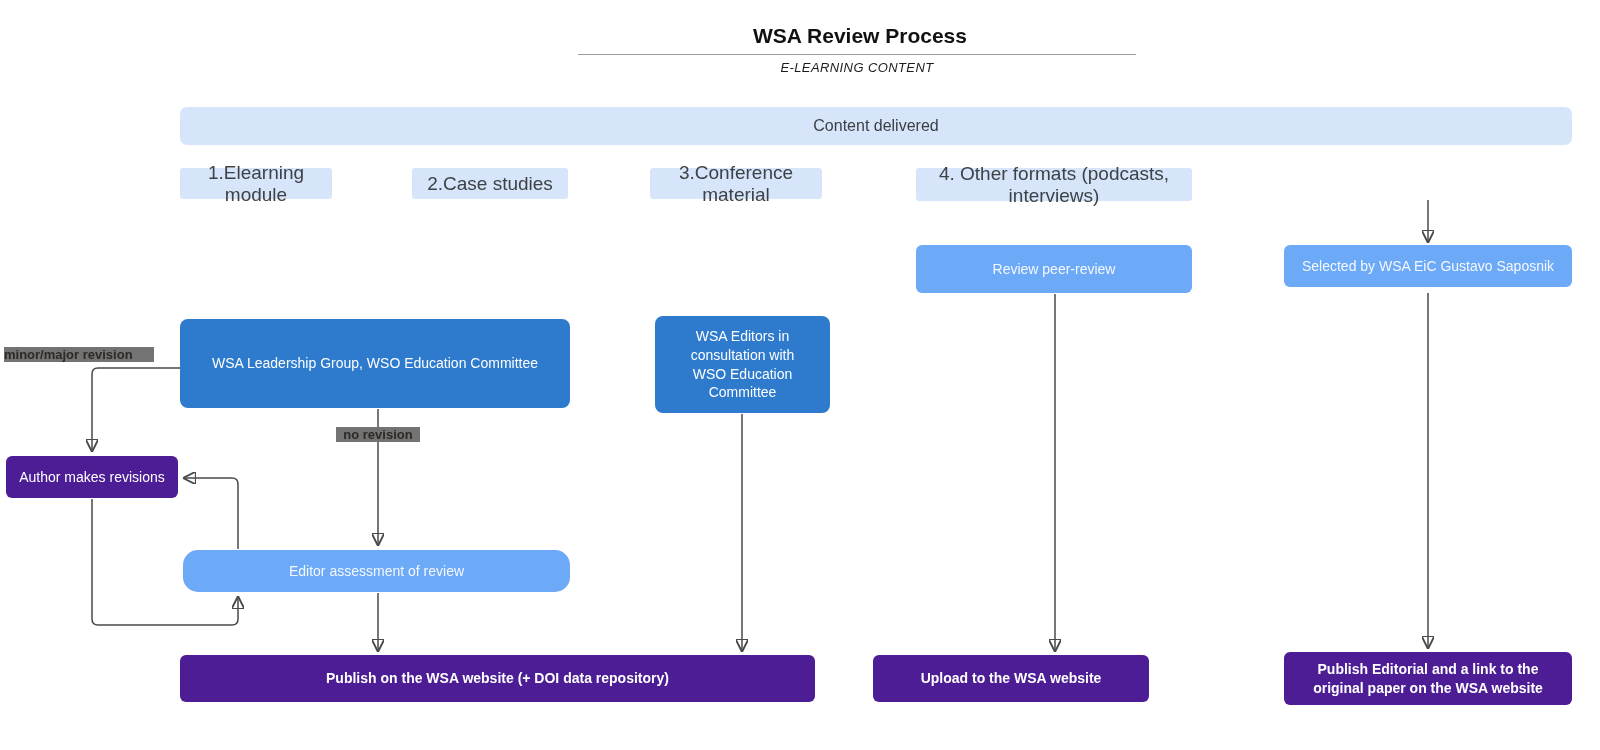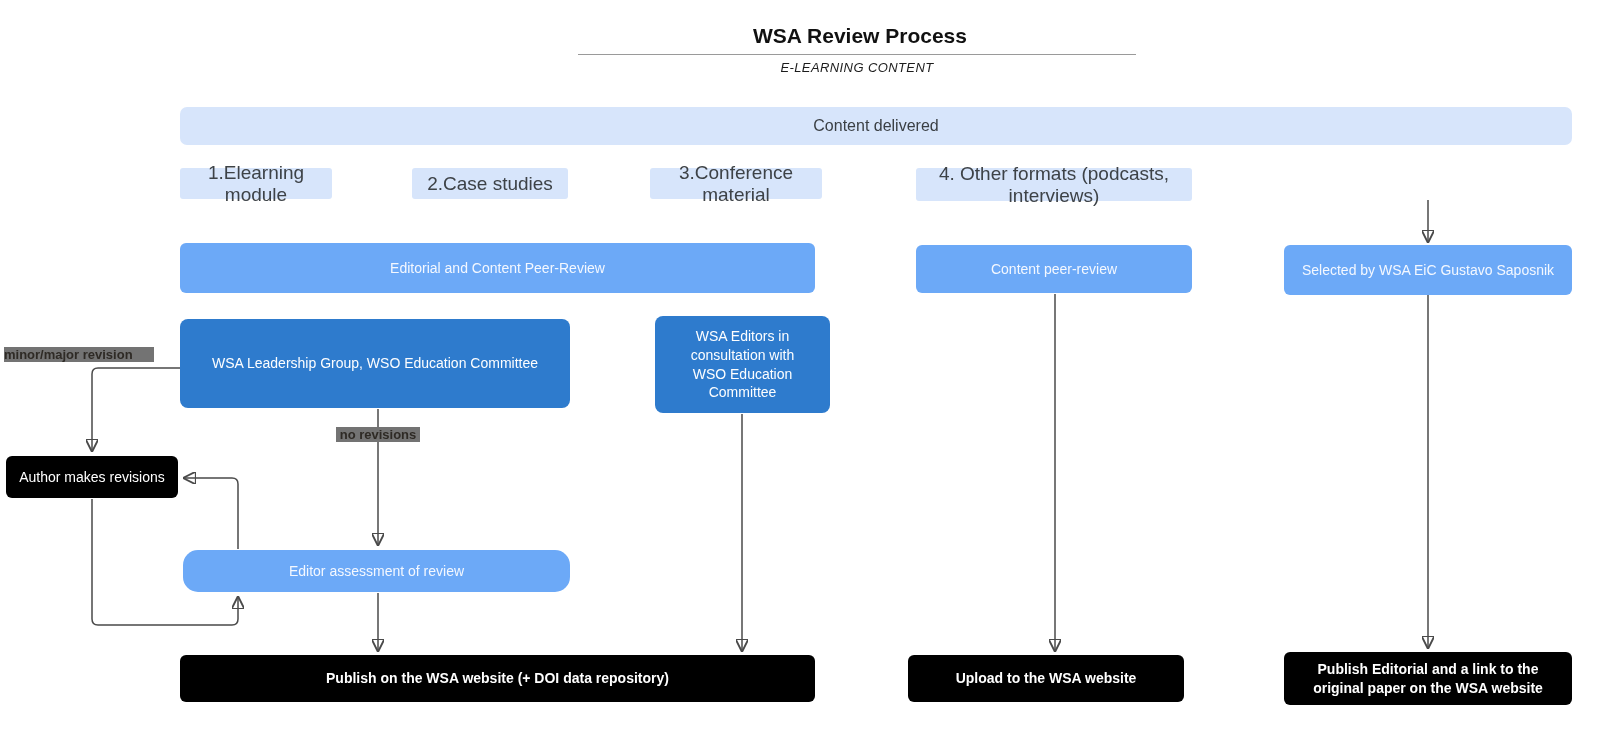--- a/index.html
+++ b/index.html
@@ -9,21 +9,21 @@
   }
   .abs{position:absolute;box-sizing:border-box;}
   .title{font-size:21px;font-weight:bold;color:#111;text-align:center;}
   .title-rule{height:1px;background:#9a9a9a;}
   .subtitle{font-size:13px;font-style:italic;color:#1c1c1c;text-align:center;letter-spacing:.4px;}
   .box{display:flex;align-items:center;justify-content:center;text-align:center;}
   .light{background:#d7e5fb;color:#3d4247;font-size:19px;border-radius:3px;}
   .banner{background:#d7e5fb;color:#3a3f44;font-size:16px;border-radius:7px;}
   .medium{background:#6ca9f7;color:#f4f8ff;font-size:14px;border-radius:6px;}
   .strong{background:#2e7bcd;color:#fdfeff;font-size:14px;border-radius:8px;padding:4px 26px;line-height:1.35;}
-  .navy{background:#000000;color:#ffffff;font-size:14px;border-radius:6px;}
+  .navy{background:#4c1d95;color:#ffffff;font-size:14px;border-radius:6px;}
   .navy.bold{font-weight:bold;line-height:1.3;padding:2px 8px;}
   .flow-label{font-size:13px;font-weight:bold;color:#2e2a25;background:#737373;text-align:center;}
   svg.connectors{position:absolute;left:0;top:0;width:1600px;height:750px;pointer-events:none;}
   svg.connectors path{stroke:#4a4a4a;stroke-width:1.5;fill:none;}
 </style>
 </head>
 <body>
 
 <div class="canvas">
 
@@ -48,30 +48,29 @@
   <div class="abs title-rule" style="left:578px;top:54px;width:558px;"></div>
   <div class="abs subtitle" style="left:578px;top:60px;width:558px;">E-LEARNING CONTENT</div>
 
   <div class="abs box banner" style="left:180px;top:107px;width:1392px;height:38px;">Content delivered</div>
 
   <div class="abs box light" style="left:180px;top:168px;width:152px;height:31px;">1.Elearning module</div>
   <div class="abs box light" style="left:412px;top:168px;width:156px;height:31px;">2.Case studies</div>
   <div class="abs box light" style="left:650px;top:168px;width:172px;height:31px;">3.Conference material</div>
   <div class="abs box light" style="left:916px;top:168px;width:276px;height:33px;">4. Other formats (podcasts, interviews)</div>
 
-  <div class="abs box medium" style="left:180px;top:243px;width:635px;height:50px;">Editorial and Content Peer-Review</div>
-  <div class="abs box medium" style="left:916px;top:245px;width:276px;height:48px;">Content peer-review</div>
-  <div class="abs box medium" style="left:1284px;top:245px;width:288px;height:50px;">Selected by WSA EiC Gustavo Saposnik</div>
+  <div class="abs box medium" style="left:916px;top:245px;width:276px;height:48px;">Review peer-review</div>
+  <div class="abs box medium" style="left:1284px;top:245px;width:288px;height:42px;">Selected by WSA EiC Gustavo Saposnik</div>
 
   <div class="abs box strong" style="left:180px;top:319px;width:390px;height:89px;">WSA Leadership Group, WSO Education Committee</div>
   <div class="abs box strong" style="left:655px;top:316px;width:175px;height:97px;">WSA Editors in consultation with WSO Education Committee</div>
 
   <div class="abs flow-label" style="left:4px;top:347px;width:150px;text-align:left;">minor/major revision</div>
-  <div class="abs flow-label" style="left:336px;top:427px;width:84px;">no revisions</div>
+  <div class="abs flow-label" style="left:336px;top:427px;width:84px;">no revision</div>
 
   <div class="abs box navy" style="left:6px;top:456px;width:172px;height:42px;">Author makes revisions</div>
   <div class="abs box medium" style="left:183px;top:550px;width:387px;height:42px;border-radius:15px;">Editor assessment of review</div>
 
   <div class="abs box navy bold" style="left:180px;top:655px;width:635px;height:47px;">Publish on the WSA website (+ DOI data repository)</div>
-  <div class="abs box navy bold" style="left:908px;top:655px;width:276px;height:47px;">Upload to the WSA website</div>
+  <div class="abs box navy bold" style="left:873px;top:655px;width:276px;height:47px;">Upload to the WSA website</div>
   <div class="abs box navy bold" style="left:1284px;top:652px;width:288px;height:53px;">Publish Editorial and a link to the original paper on the WSA website</div>
 
 </div>
 
 </body></html>

